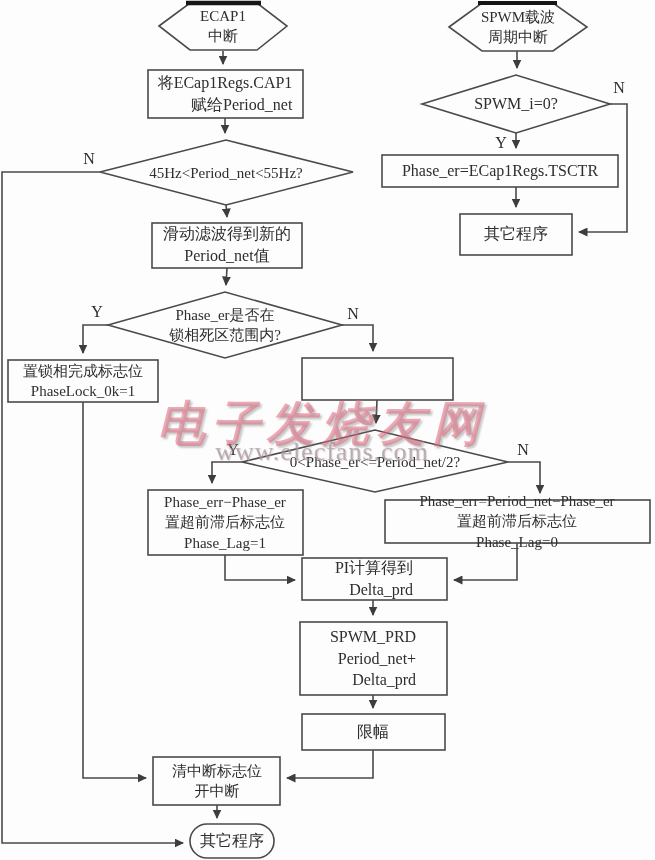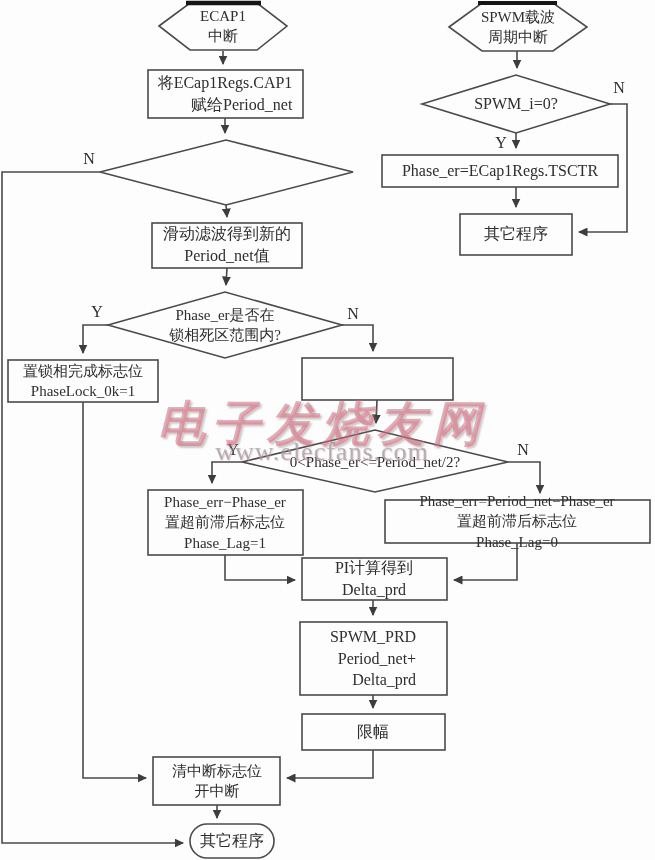--- a/index.html
+++ b/index.html
@@ -91,33 +91,34 @@
       <polygon points="422,104 516,75 610,104 516,133"></polygon>
       <rect x="382" y="155" width="236" height="32"></rect>
       <rect x="460" y="214" width="112" height="41"></rect>
     </g>
   </svg>
 
   <div class="lbl f15" style="left:223px;top:26px;">ECAP1
 中断</div>
   <div class="lbl f16" style="left:225px;top:94px;text-align:right;">将ECap1Regs.CAP1
 赋给Period_net</div>
+  <div class="lbl f15" style="left:226px;top:173px;">45Hz&lt;Period_net&lt;55Hz?</div>
   <div class="lbl f16" style="left:227px;top:245px;">滑动滤波得到新的
 Period_net值</div>
   <div class="lbl f15" style="left:225px;top:325px;">Phase_er是否在
 锁相死区范围内?</div>
   <div class="lbl f15" style="left:83px;top:381px;">置锁相完成标志位
 PhaseLock_0k=1</div>
   <div class="lbl f15" style="left:375px;top:462px;">0&lt;Phase_er&lt;=Period_net/2?</div>
   <div class="lbl f15" style="left:225px;top:522px;">Phase_err−Phase_er
 置超前滞后标志位
 Phase_Lag=1</div>
   <div class="lbl f15" style="left:517px;top:521px;">Phase_err=Period_net−Phase_er
 置超前滞后标志位Phase_Lag=0</div>
-  <div class="lbl f16" style="left:374px;top:579px;">PI计算得到
+  <div class="lbl f16" style="left:374px;top:579px;text-align:right;">PI计算得到
 Delta_prd</div>
   <div class="lbl f16" style="left:373px;top:658px;text-align:right;">SPWM_PRD
 Period_net+
 Delta_prd</div>
   <div class="lbl f16" style="left:373px;top:732px;">限幅</div>
   <div class="lbl f15" style="left:217px;top:781px;">清中断标志位
 开中断</div>
   <div class="lbl f16" style="left:232px;top:841px;">其它程序</div>
   <div class="lbl f15" style="left:518px;top:27px;">SPWM载波
 周期中断</div>

